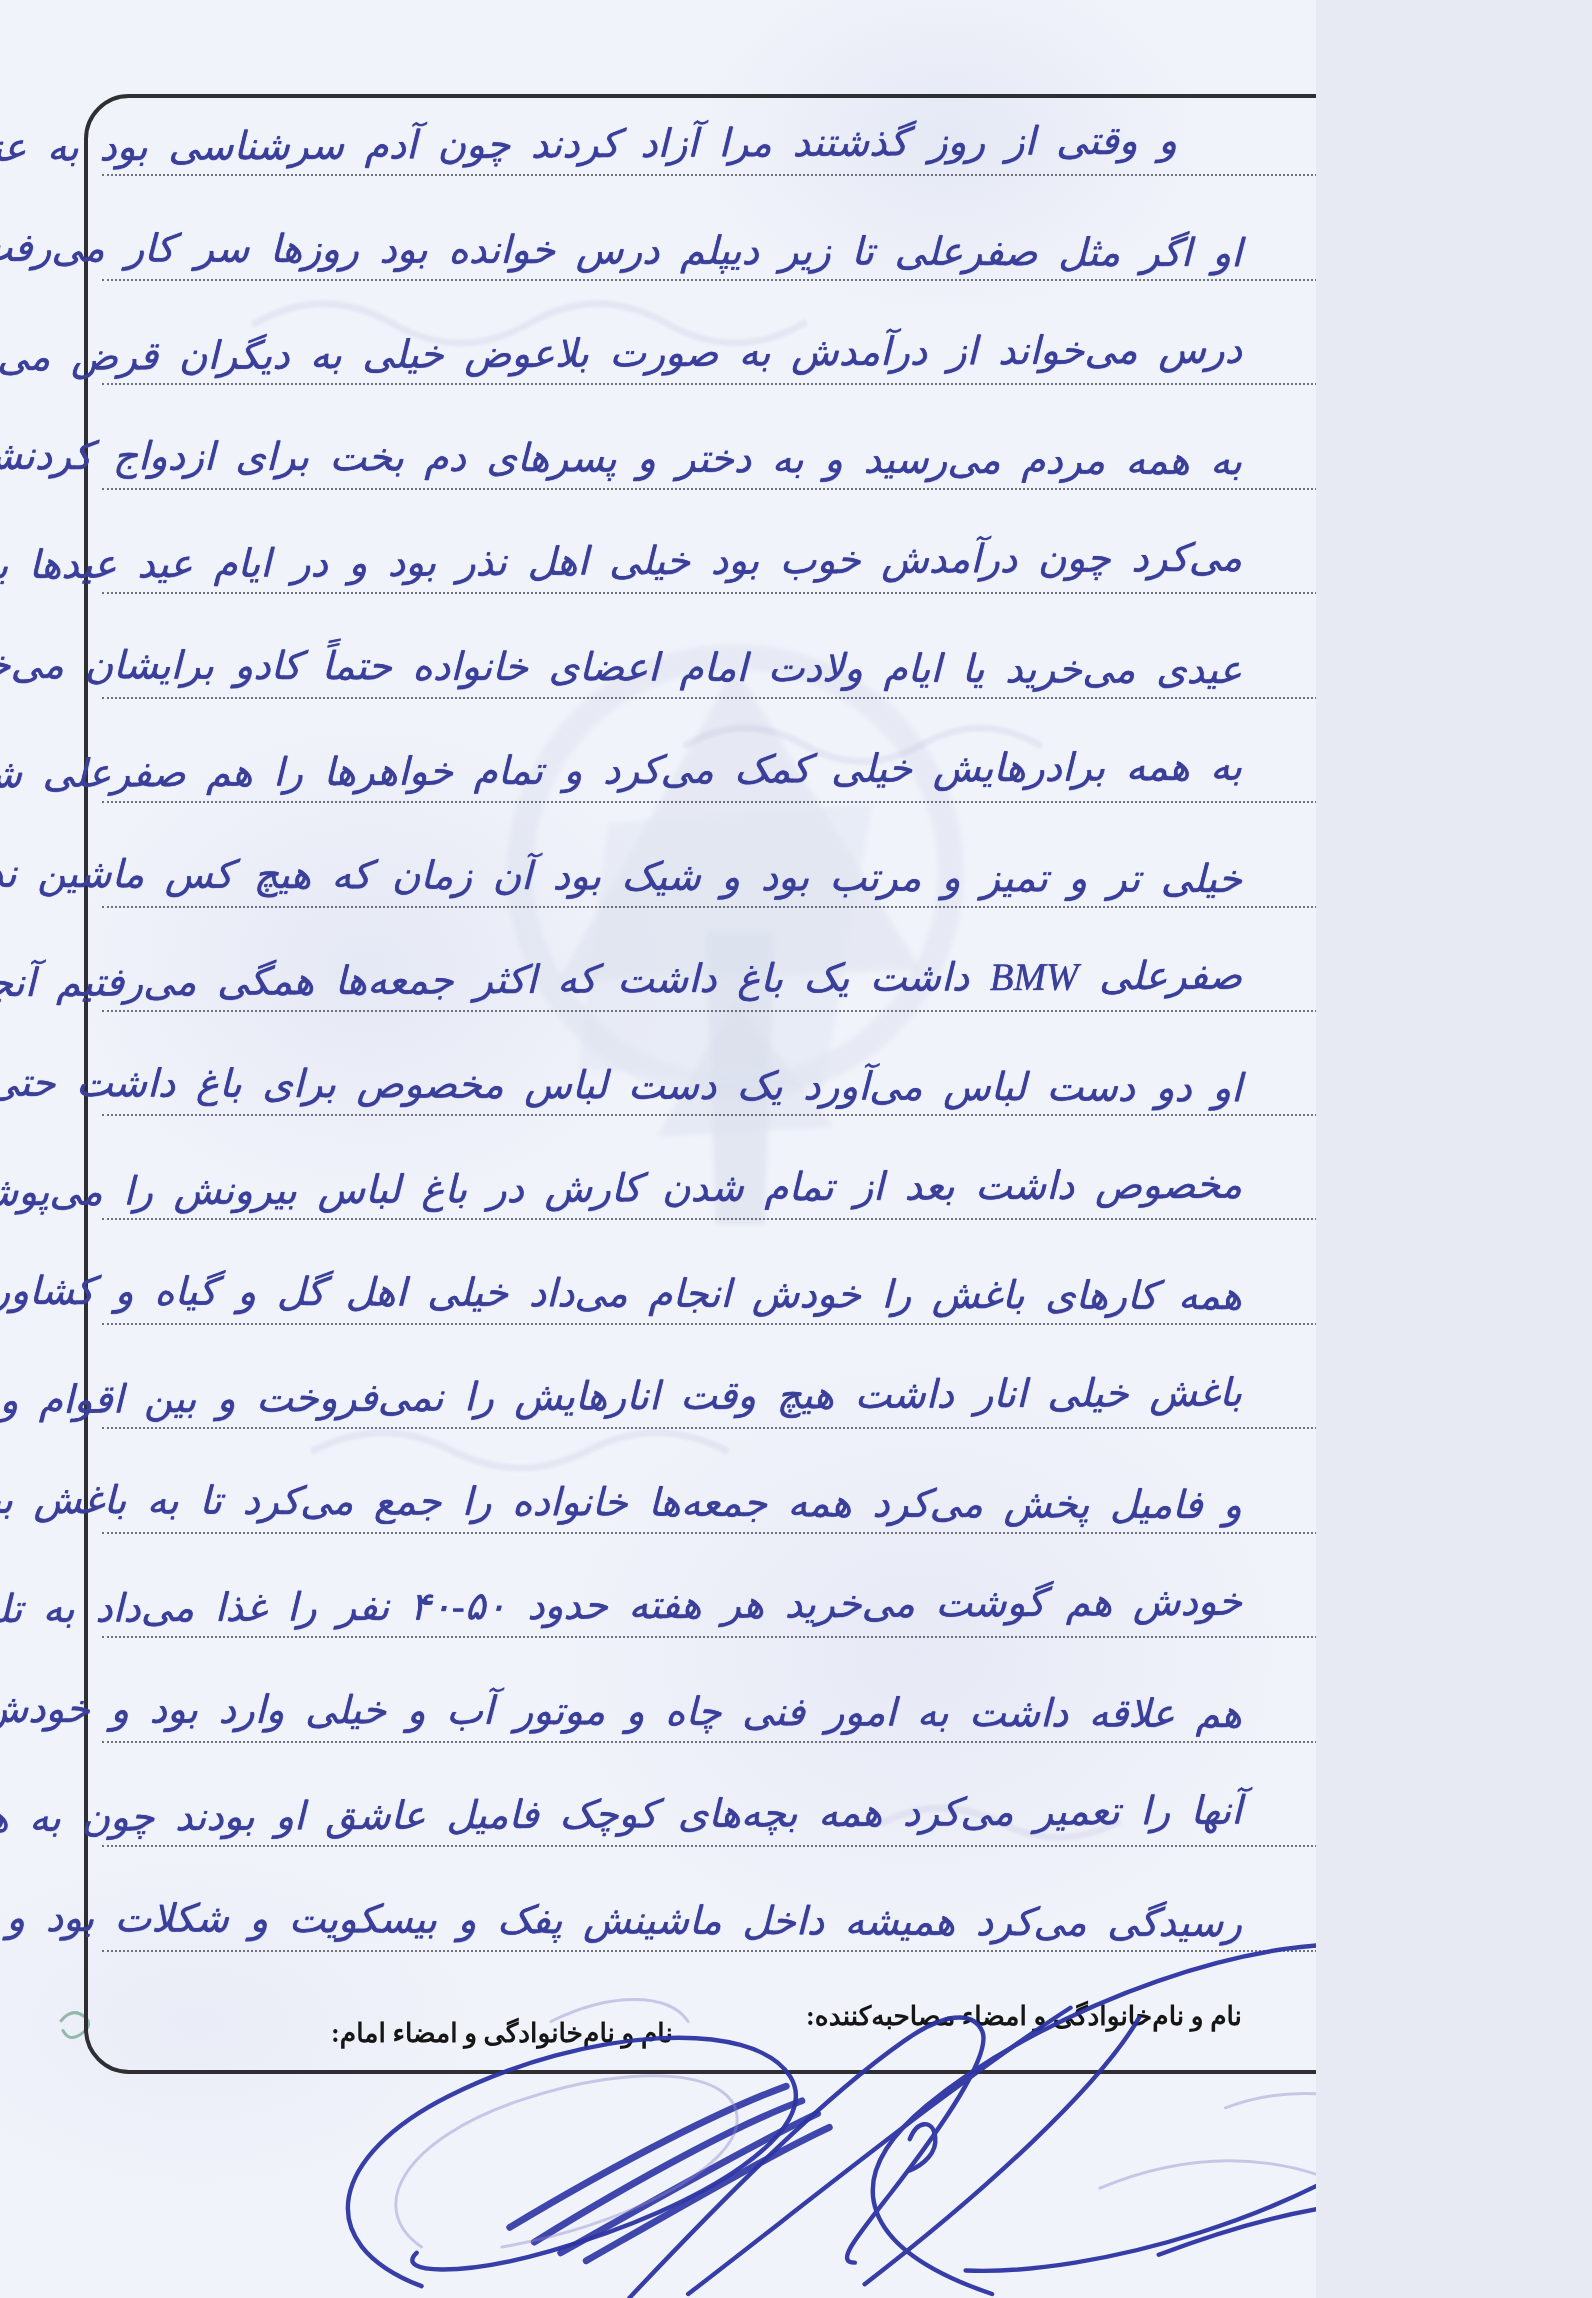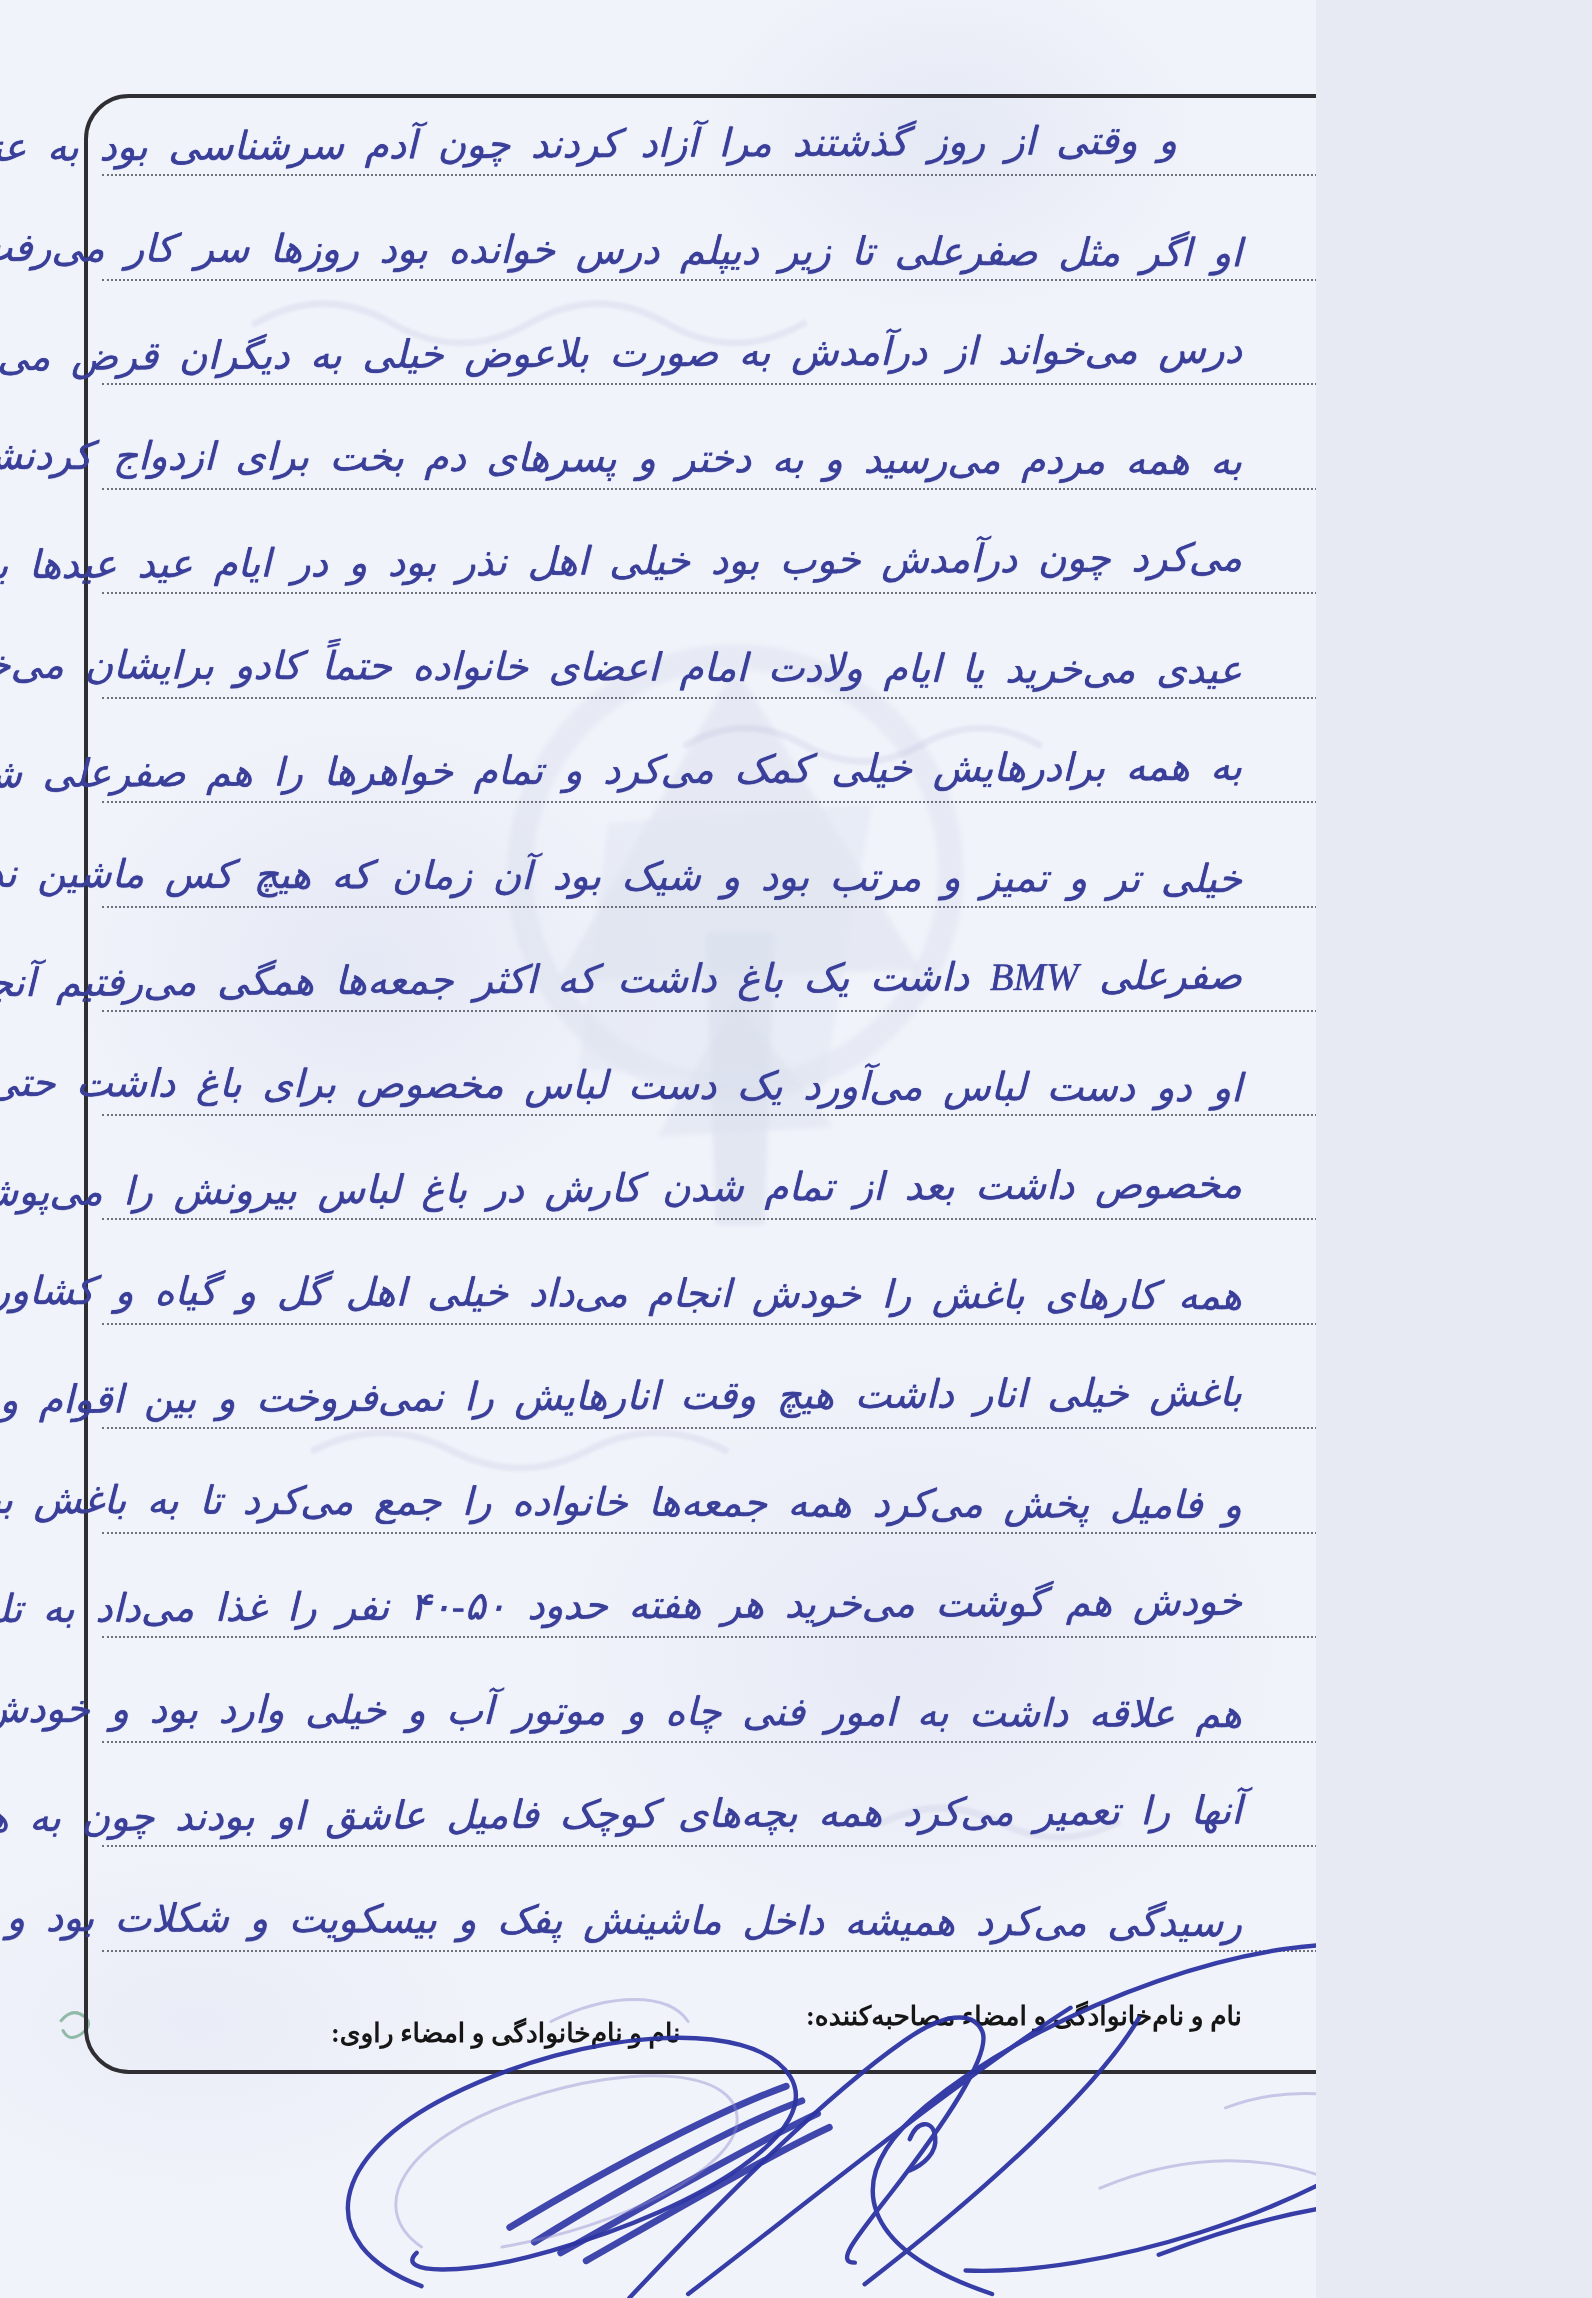--- a/index.html
+++ b/index.html
@@ -107,21 +107,21 @@
     <div class="hw" style="top:1260px">همه کارهای باغش را خودش انجام می‌داد خیلی اهل گل و گیاه و کشاورزی بود</div>
     <div class="hw" style="top:1364px">باغش خیلی انار داشت هیچ وقت انارهایش را نمی‌فروخت و بین اقوام و خانواده</div>
     <div class="hw" style="top:1469px">و فامیل پخش می‌کرد همه جمعه‌ها خانواده را جمع می‌کرد تا به باغش بیایند</div>
     <div class="hw" style="top:1573px">خودش هم گوشت می‌خرید هر هفته حدود ۵۰-۴۰ نفر را غذا می‌داد به تلویزیون</div>
     <div class="hw" style="top:1678px">هم علاقه داشت به امور فنی چاه و موتور آب و خیلی وارد بود و خودش</div>
     <div class="hw" style="top:1782px">آنها را تعمیر می‌کرد همه بچه‌های کوچک فامیل عاشق او بودند چون به همه</div>
     <div class="hw" style="top:1887px">رسیدگی می‌کرد همیشه داخل ماشینش پفک و بیسکویت و شکلات بود و بر</div>
   </div>
 
   <div class="flabel" style="top:2000px;right:74px">نام و نام‌خانوادگی و امضاء مصاحبه‌کننده:</div>
-  <div class="flabel" style="top:2017px;left:331px">نام و نام‌خانوادگی و امضاء راوی:</div>
+  <div class="flabel" style="top:2017px;left:331px">نام و نام‌خانوادگی و امضاء امام:</div>
 
   <svg class="signature" width="1593" height="407" viewBox="0 1930 1625 415">
     <g fill="none" stroke="#2c34a3" stroke-width="4.5" stroke-linecap="round" opacity=".95">
       <path d="M1012 2340 C 880 2295, 852 2225, 945 2148 C 1065 2048, 1295 1962, 1422 1988 C 1522 2008, 1528 2092, 1448 2162 C 1338 2258, 1115 2322, 985 2316"></path>
       <path d="M430 2332 C 315 2288, 338 2198, 458 2138 C 598 2068, 768 2058, 806 2118 C 840 2172, 722 2250, 562 2296 C 472 2322, 402 2320, 425 2298"></path>
       <path d="M642 2344 C 742 2238, 842 2138, 922 2082 C 962 2054, 992 2050, 1002 2072 C 1012 2096, 962 2168, 908 2238 C 872 2284, 852 2308, 872 2308"></path>
       <path d="M882 2330 C 1002 2238, 1122 2128, 1162 2058 M702 2340 C 822 2248, 982 2118, 1092 2048"></path>
       <path d="M1182 2300 C 1292 2258, 1422 2228, 1482 2258 C 1522 2280, 1502 2310, 1452 2318"></path>
       <path d="M928 2182 c 8 -20, 24 -20, 26 -2 c 2 16, -12 28, -26 34"></path>
     </g>

